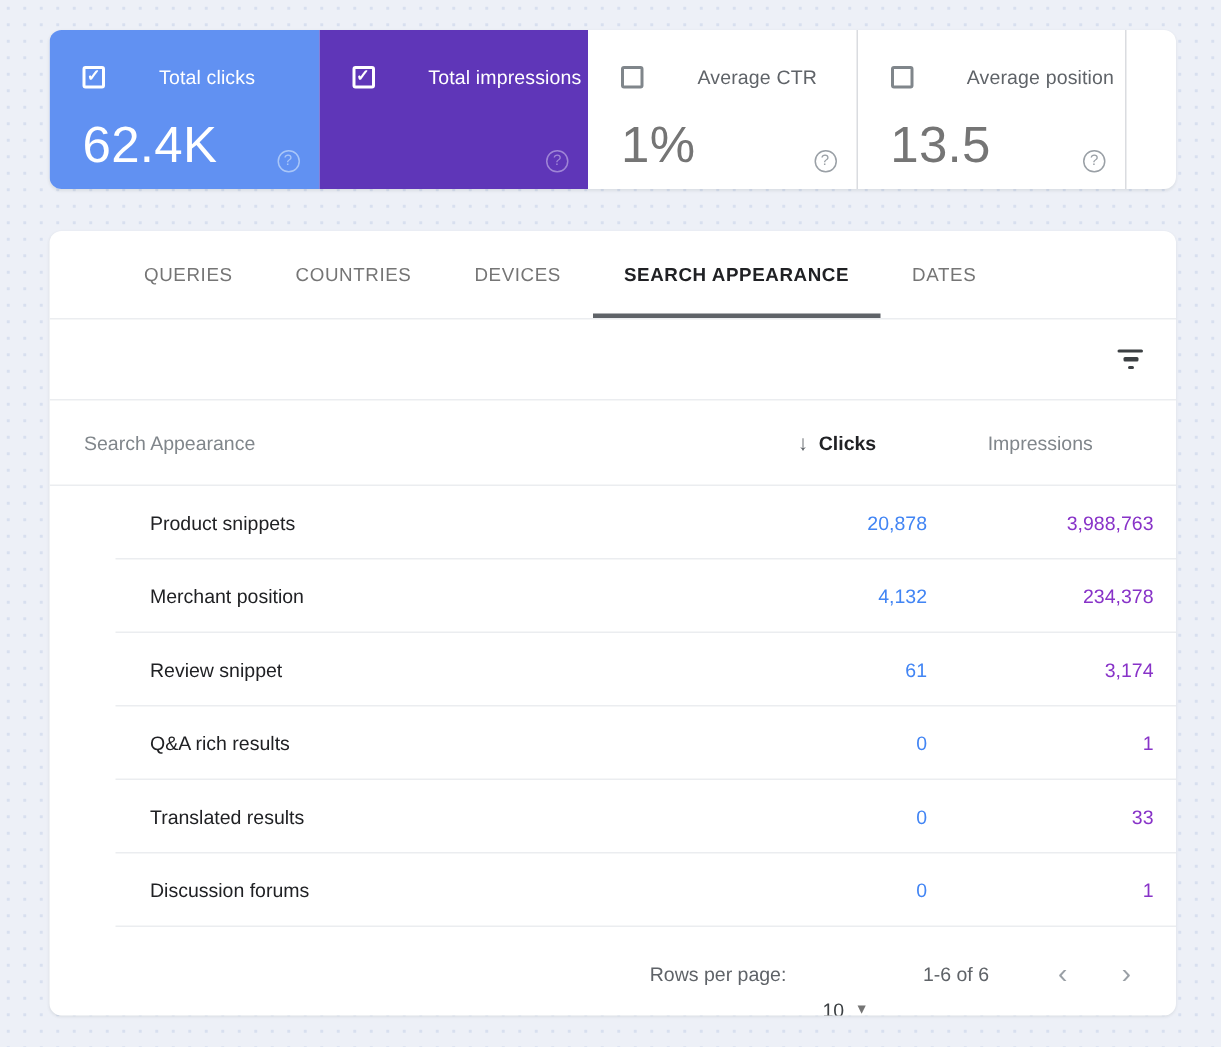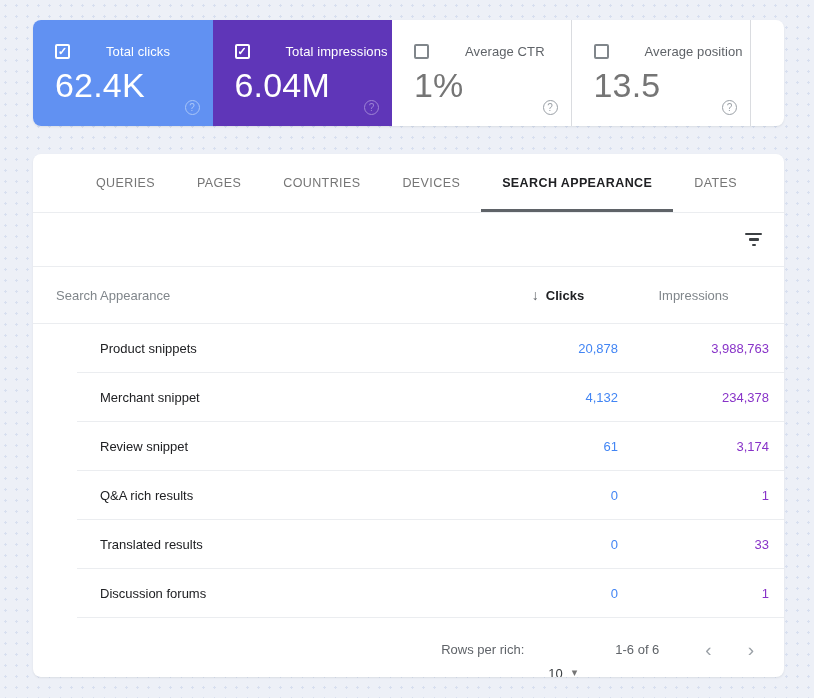--- a/index.html
+++ b/index.html
@@ -26,21 +26,21 @@
   .cb {
     width:15px; height:15px; border-radius:2px; margin-right:9px;
     display:flex; align-items:center; justify-content:center;
     font-size:11px; font-weight:bold; line-height:1;
   }
   .cb-light { border:2px solid #fff; color:#fff; }
   .cb-gray  { border:2px solid #80868b; color:transparent; }
   .card-label { font-size:13px; font-weight:500; letter-spacing:0.1px;margin-left:27px; }
   .sel .card-label { color:#fff; }
   .white .card-label { color:#5f6368; }
-  .card-value { margin-top:7px; font-size:34px; letter-spacing:0.2px; }
+  .card-value { margin-top:19px; font-size:34px; letter-spacing:0.2px; }
   .sel .card-value { color:#fff; }
   .white .card-value { color:#757575; }
   .help {
     position:absolute; right:13px; bottom:11px; width:15px; height:15px;
     border-radius:50%; font-size:10px; line-height:13px; text-align:center;
   }
   .sel-clicks .help { border:1.5px solid #a9c6f8; color:#a9c6f8; }
   .sel-impressions .help { border:1.5px solid #9f85d6; color:#9f85d6; }
   .white .help { border:1.5px solid #9aa0a6; color:#9aa0a6; }
 
@@ -105,21 +105,20 @@
     </div>
     <div class="card-value">62.4K</div>
     <span class="help">?</span>
   </div>
 
   <div class="card sel sel-impressions">
     <div class="card-top">
       <span class="cb cb-light">✓</span>
       <span class="card-label">Total impressions</span>
     </div>
-    <div class="card-value">6.04M</div>
     <span class="help">?</span>
   </div>
 
   <div class="card white">
     <div class="card-top">
       <span class="cb cb-gray"></span>
       <span class="card-label">Average CTR</span>
     </div>
     <div class="card-value">1%</div>
     <span class="help">?</span>
@@ -133,21 +132,20 @@
     <div class="card-value">13.5</div>
     <span class="help">?</span>
   </div>
 
 </div>
 
 <div class="panel">
 
   <div class="tabbar">
     <div class="tab">QUERIES</div>
-    <div class="tab">PAGES</div>
     <div class="tab">COUNTRIES</div>
     <div class="tab">DEVICES</div>
     <div class="tab active">SEARCH APPEARANCE</div>
     <div class="tab">DATES</div>
   </div>
 
   <div class="filter-row">
     <span class="filter-icon">
       <i class="fi-1"></i>
         <i class="fi-2"></i>
@@ -161,21 +159,21 @@
     <span class="th-num">Impressions</span>
   </div>
 
   <div class="grid-row trow">
     <span class="td-dim">Product snippets</span>
     <span class="td-num td-clicks">20,878</span>
     <span class="td-num td-impr">3,988,763</span>
   </div>
 
   <div class="grid-row trow">
-    <span class="td-dim">Merchant snippet</span>
+    <span class="td-dim">Merchant position</span>
     <span class="td-num td-clicks">4,132</span>
     <span class="td-num td-impr">234,378</span>
   </div>
 
   <div class="grid-row trow">
     <span class="td-dim">Review snippet</span>
     <span class="td-num td-clicks">61</span>
     <span class="td-num td-impr">3,174</span>
   </div>
 
@@ -191,21 +189,21 @@
     <span class="td-num td-impr">33</span>
   </div>
 
   <div class="grid-row trow">
     <span class="td-dim">Discussion forums</span>
     <span class="td-num td-clicks">0</span>
     <span class="td-num td-impr">1</span>
   </div>
 
   <div class="pager">
-    <span>Rows per rich:</span>
+    <span>Rows per page:</span>
     <span class="rpp-value">
       <span>10</span>
       <span class="dd-arrow">▾</span>
     </span>
     <span class="range">1-6 of 6</span>
     <span class="chev chev-prev">‹</span>
     <span class="chev chev-next">›</span>
   </div>
 
 </div>

